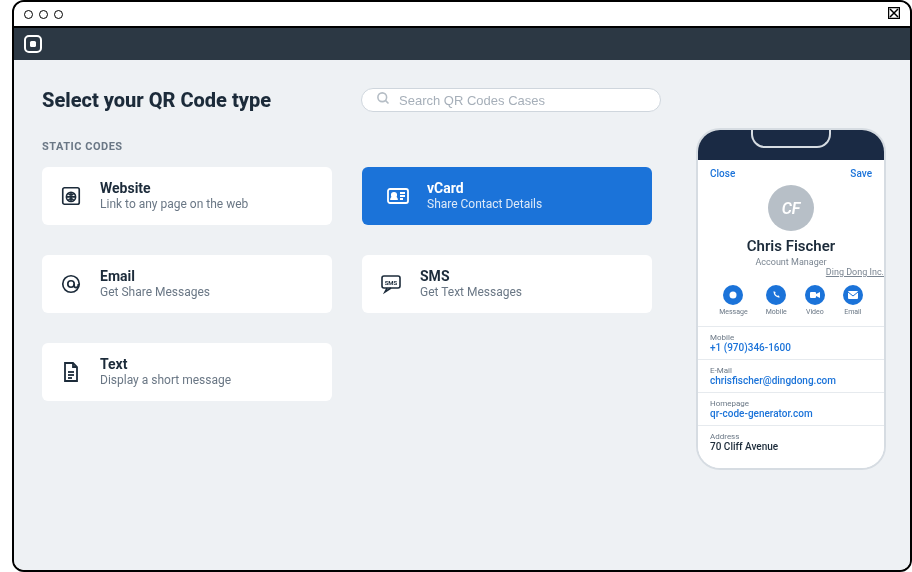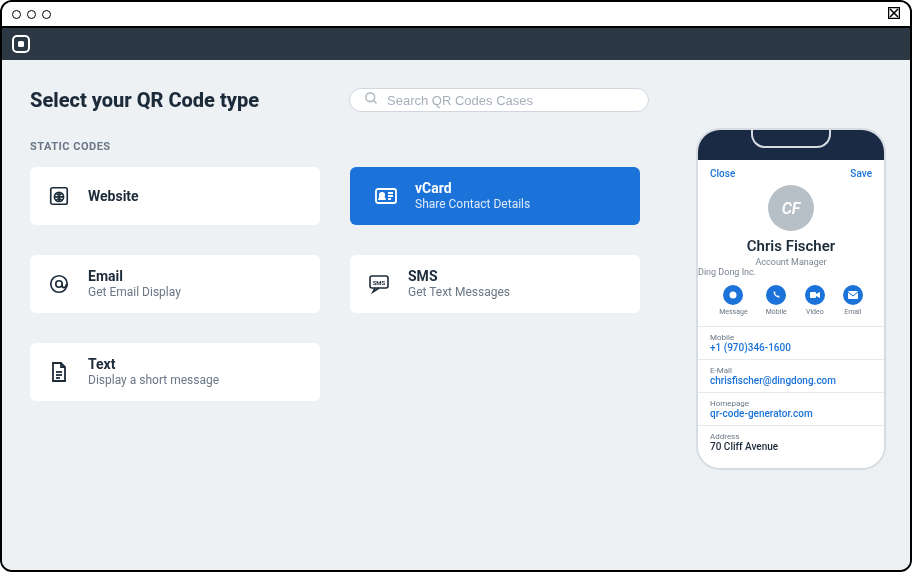--- a/index.html
+++ b/index.html
@@ -13,20 +13,21 @@
   }
   .window {
     width: 912px;
     height: 572px;
     border: 2px solid #000;
     border-radius: 12px;
     overflow: hidden;
     display: flex;
     flex-direction: column;
     background: #fff;
+    margin-left: 12px;
   }
   .titlebar {
     height: 26px;
     background: #fff;
     border-bottom: 2px solid #000;
     display: flex;
     align-items: center;
     justify-content: space-between;
     padding: 0 10px;
   }
@@ -168,21 +169,21 @@
   .ph-header span { font-size:10px; color:#1b73d9; font-weight:500; }
   .avatar {
     width:46px;height:46px;border-radius:50%;
     background:#b7bfc7;
     display:flex;align-items:center;justify-content:center;
     margin:6px auto 6px auto;
     color:#fff; font-weight:600; font-size:16px;font-style:italic;
   }
   .ph-name { text-align:center; font-size:15px; font-weight:600; color:#1c2b3a; }
   .ph-role { text-align:center; font-size:9px; color:#7a8591; margin-top:2px;}
-  .ph-org  { text-align:left; font-size:9px; color:#7a8591; margin-bottom:8px;}
+  .ph-org  { text-align:right; font-size:9px; color:#7a8591; margin-bottom:8px;text-decoration:underline;}
   .ph-actions {
     display:flex;
     justify-content:center;
     gap:18px;
     margin-bottom:10px;
   }
   .ph-act { display:flex;flex-direction:column;align-items:center;gap:3px;}
   .ph-act .circ {
     width:20px;height:20px;border-radius:50%;background:#1b73d9;
     display:flex;align-items:center;justify-content:center;
@@ -249,20 +250,21 @@
         <div class="card">
           <div class="icon-box">
             <svg width="22" height="22" viewBox="0 0 24 24" fill="none" stroke="#1c2b3a" stroke-width="1.8">
                 <rect x="3" y="3" width="18" height="18" rx="2"></rect>
                 <circle cx="12" cy="13" r="5"></circle>
                 <path d="M7 13h10M12 8v10M9 9c0 0 1 2 3 2s3-2 3-2M9 17c0 0 1-2 3-2s3 2 3 2"></path>
               </svg>
           </div>
           <div>
             <div class="card-title">Website</div>
+            <div class="card-sub">Link to any page on the web</div>
           </div>
         </div>
 
         <div class="card active">
           <div class="icon-box">
             <svg width="24" height="20" viewBox="0 0 24 20" fill="none" stroke="#fff" stroke-width="1.8">
                 <rect x="2" y="3" width="20" height="14" rx="2"></rect>
                 <circle cx="8" cy="9" r="2.2" fill="#fff"></circle>
                 <path d="M5 14c0-1.5 1.5-2.5 3-2.5s3 1 3 2.5" fill="#fff"></path>
                 <line x1="14" y1="7" x2="19" y2="7"></line>
@@ -279,21 +281,21 @@
         <div class="card">
           <div class="icon-box">
             <svg width="22" height="22" viewBox="0 0 24 24" fill="none" stroke="#1c2b3a" stroke-width="1.8">
                 <circle cx="12" cy="12" r="9"></circle>
                 <circle cx="12" cy="12" r="3.5"></circle>
                 <path d="M15.5 12v2c0 1 .8 2 2 2s2.5-1 2.5-4"></path>
               </svg>
           </div>
           <div>
             <div class="card-title">Email</div>
-            <div class="card-sub">Get Email Display</div>
+            <div class="card-sub">Get Share Messages</div>
           </div>
         </div>
 
         <div class="card">
           <div class="icon-box">
             <svg width="24" height="22" viewBox="0 0 24 22" fill="none" stroke="#1c2b3a" stroke-width="1.6">
                 <rect x="3" y="3" width="18" height="12" rx="2"></rect>
                 <path d="M8 15l-2 4 6-4"></path>
                 <text x="12" y="11.5" text-anchor="middle" font-size="6" font-weight="700" fill="#1c2b3a" stroke="none">SMS</text>
               </svg>

